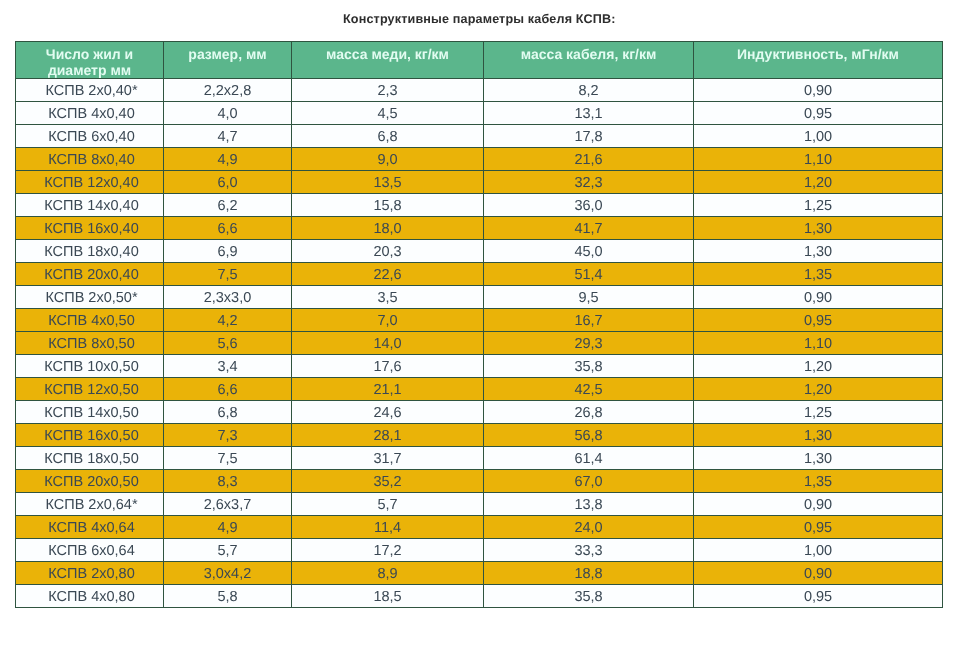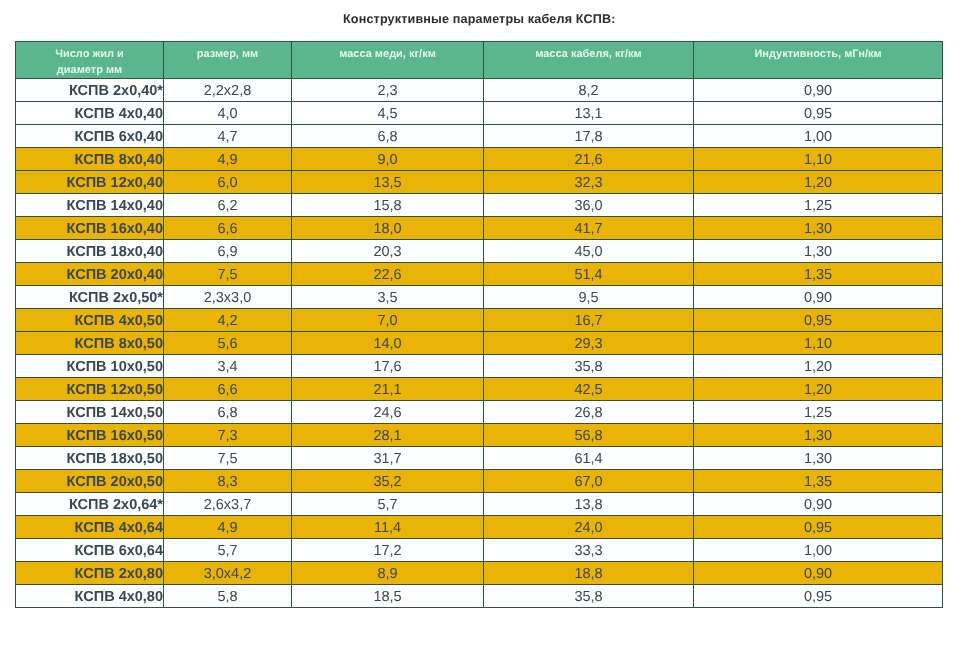--- a/index.html
+++ b/index.html
@@ -46,21 +46,21 @@
   col.w3 { width: 210px; }
   col.w4 { width: 249px; }
   #cable-table th, #cable-table td {
     border: 1px solid #2f5440;
     padding: 0;
     margin: 0;
   }
   #cable-table thead th {
     background: #5bb68c;
     color: #e2fcf1;
-    font-size: 11px;
+    font-size: 14px;
     font-weight: bold;
     height: 36px;
     box-sizing: border-box;
     line-height: 16px;
     text-align: center;
     vertical-align: top;
     padding-top: 4px;
     white-space: pre-line;
   }
   #cable-table tbody td {
@@ -68,23 +68,22 @@
     box-sizing: border-box;
     font-size: 14.5px;
     color: #3a4854;
     background: #fcfeff;
     text-align: center;
     vertical-align: top;
     line-height: 16px;
     padding-top: 4px;
   }
   #cable-table tbody td.c0 {
-    text-align: right;
+    text-align: center;
     padding-left: 4px;
-    font-weight: bold;
   }
   #cable-table tbody tr.alt td {
     background: #eab308;
   }
 </style>
 </head>
 <body>
 
 <div id="page">
   <div id="page-title">Конструктивные параметры кабеля КСПВ:</div>

